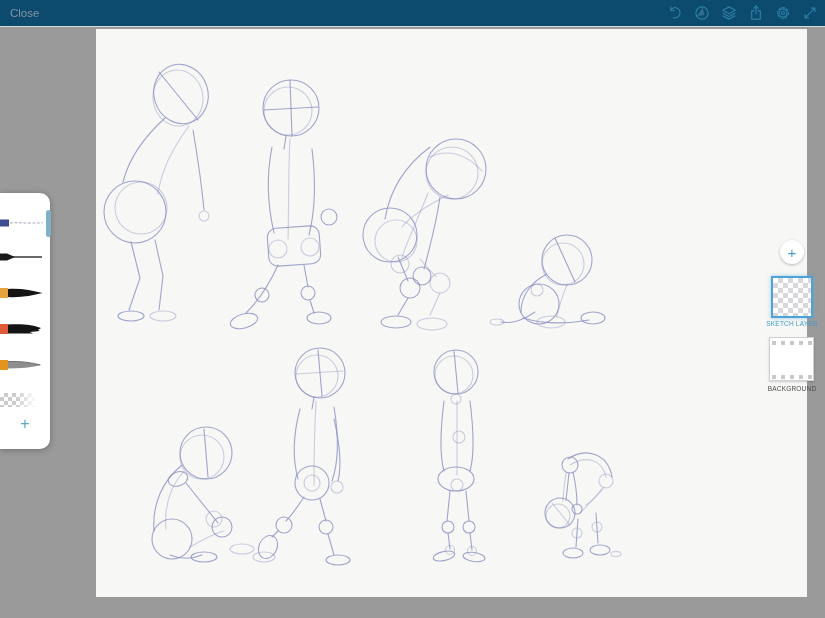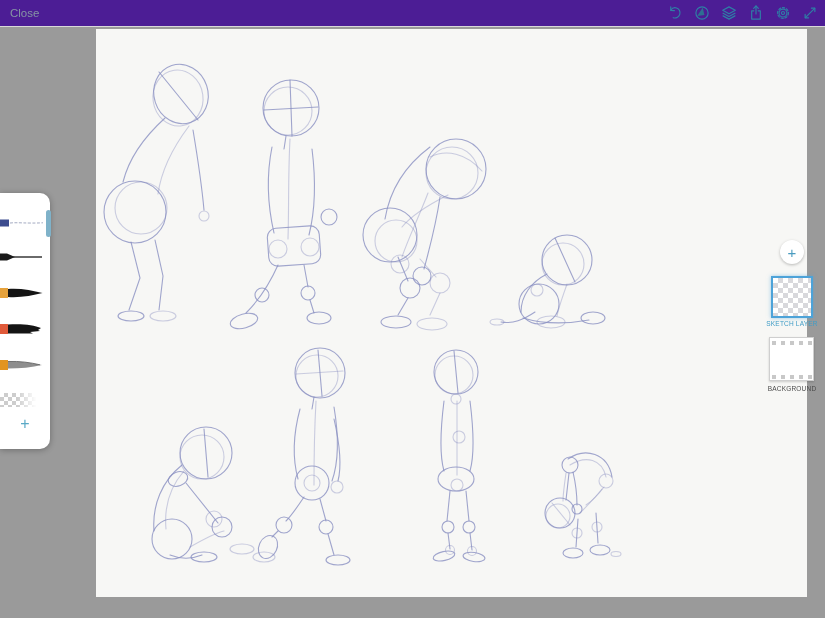--- a/index.html
+++ b/index.html
@@ -1,19 +1,19 @@
 <!DOCTYPE html>
 <html><head>
 <meta charset="utf-8">
 <style>
   html,body{margin:0;padding:0;}
   body{width:825px;height:618px;overflow:hidden;background:#9a9a9a;
        font-family:"Liberation Sans",sans-serif;position:relative;}
   
-  .toolbar{position:absolute;left:0;top:0;width:825px;height:27px;background:#4c1d95;
+  .toolbar{position:absolute;left:0;top:0;width:825px;height:27px;background:#0c4a6e;
            border-bottom:1px solid #d9d9d9;display:flex;align-items:center;box-sizing:border-box;}
   .close-btn{margin-left:10px;font-size:11.5px;color:#8696a4;cursor:default;}
   .tb-spacer{flex:1;}
   .tb-icons{display:flex;align-items:center;gap:9px;padding-right:6px;}
   .tb-icon{width:18px;height:18px;display:block;}
   .tb-icon path,.tb-icon circle,.tb-icon line{stroke:#2e7fa6;fill:none;stroke-width:1.3;stroke-linecap:round;stroke-linejoin:round;}
   .tb-icon .fillshape{fill:#2e6f92;stroke:none;}
   
   .canvas{position:absolute;left:96px;top:29px;width:711px;height:568px;background:#f7f7f5;}
   .fig *{fill:none;stroke:#8a90c2;stroke-width:1.1;stroke-linecap:round;opacity:.8;}

